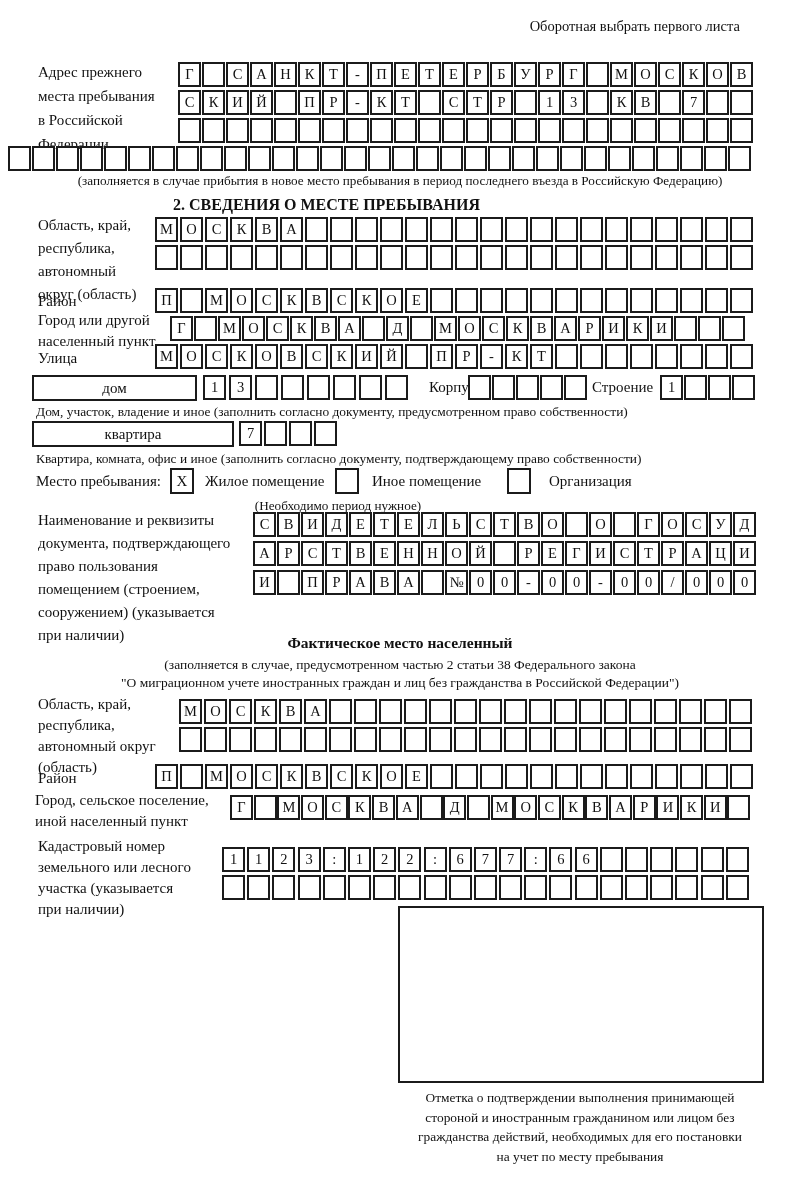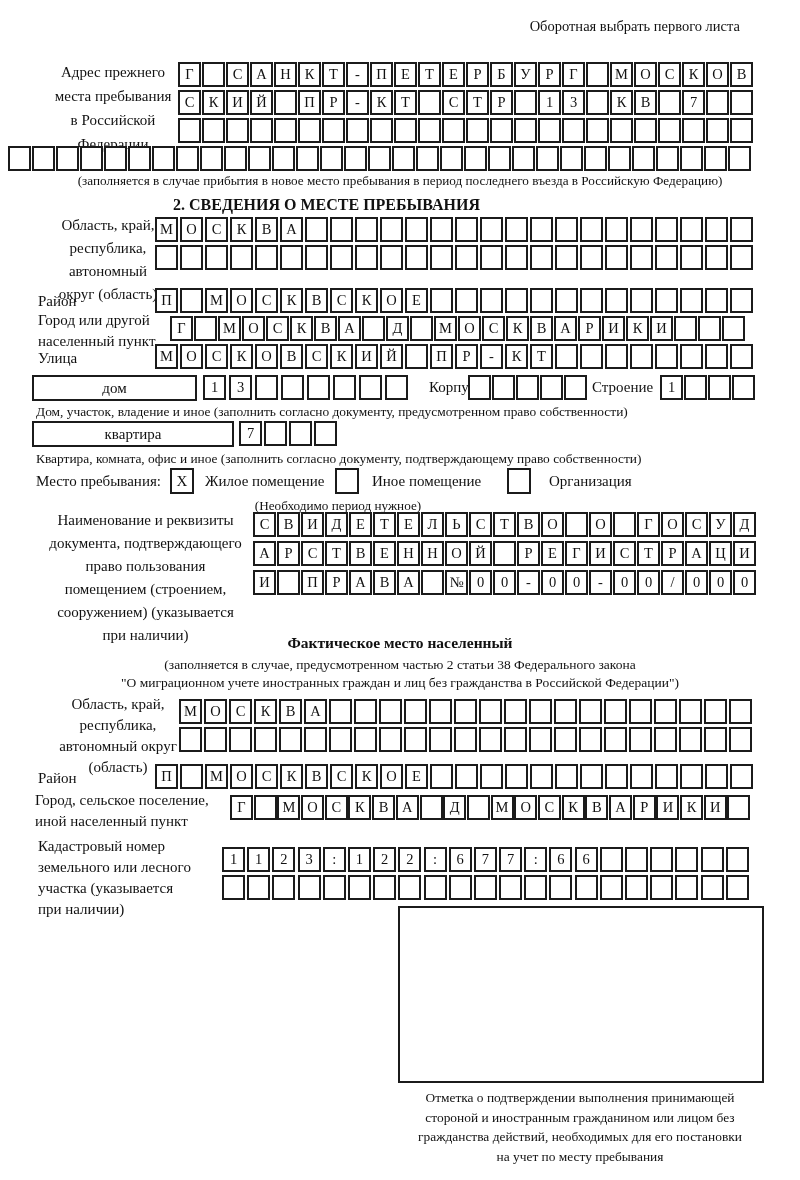--- a/index.html
+++ b/index.html
@@ -1,21 +1,21 @@
 <!DOCTYPE html>
 <html><head>
 <meta charset="utf-8">
 <style>
   html,body{margin:0;padding:0;background:#fff;}
   body{width:800px;height:1180px;position:relative;font-family:"Liberation Serif",serif;color:#111;}
   .abs{position:absolute;}
   .row{position:absolute;display:flex;align-items:flex-start;}
   .cell{flex:0 0 auto;box-sizing:content-box;width:19px;height:21px;border:2px solid #1b1b1b;
         background:#fff;text-align:center;font-size:14.5px;line-height:21px;font-family:"Liberation Serif",serif;}
-  .label{font-size:15px;line-height:23px;text-align:center;}
+  .label{font-size:15px;line-height:23px;}
   .small-label{font-size:15px;line-height:21px;}
   .caption{font-size:13.2px;text-align:center;}
   .caption-left{font-size:13.4px;}
   .heading{font-size:16px;font-weight:bold;text-align:center;}
   .bigbox{position:absolute;box-sizing:content-box;border:2px solid #1b1b1b;background:#fff;
           text-align:center;font-size:15px;line-height:22px;}
   .checkbox{position:absolute;box-sizing:content-box;width:20px;height:22px;border:2px solid #1b1b1b;
             background:#fff;text-align:center;font-size:15px;line-height:22px;}
   .header-note{font-size:14.5px;text-align:right;}
   .stamp-box{position:absolute;box-sizing:content-box;border:2px solid #1b1b1b;background:#fff;}

